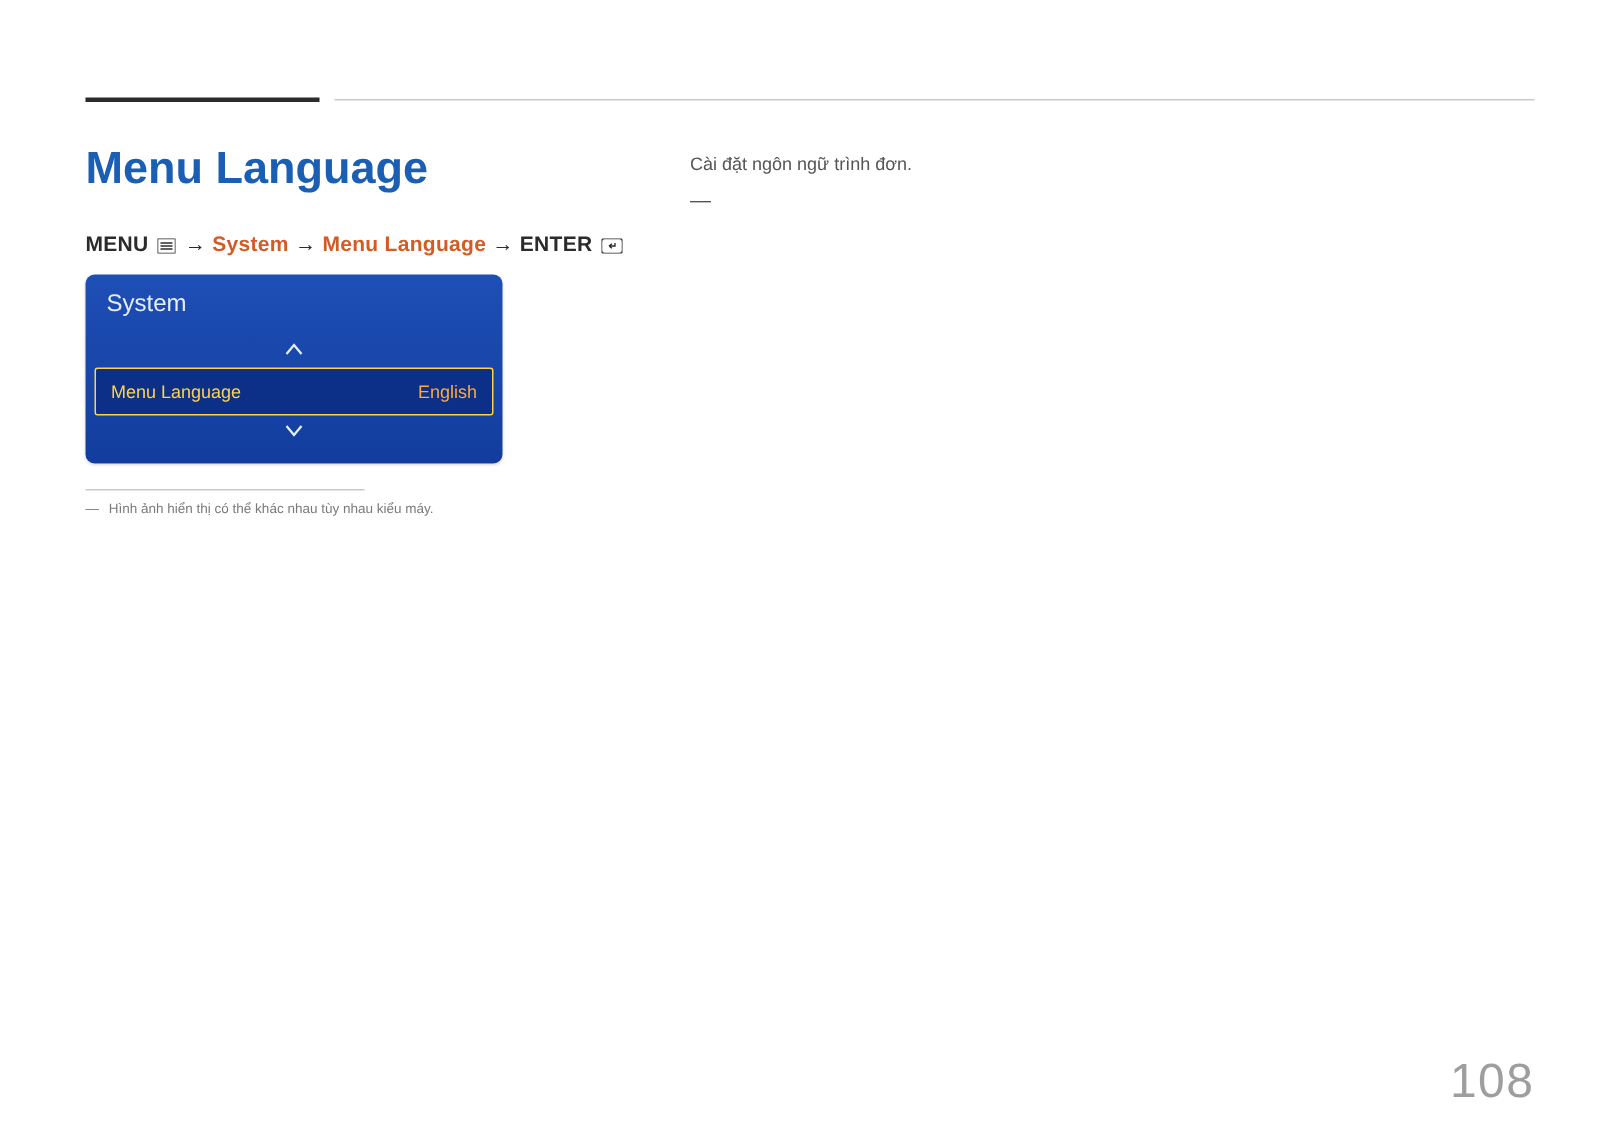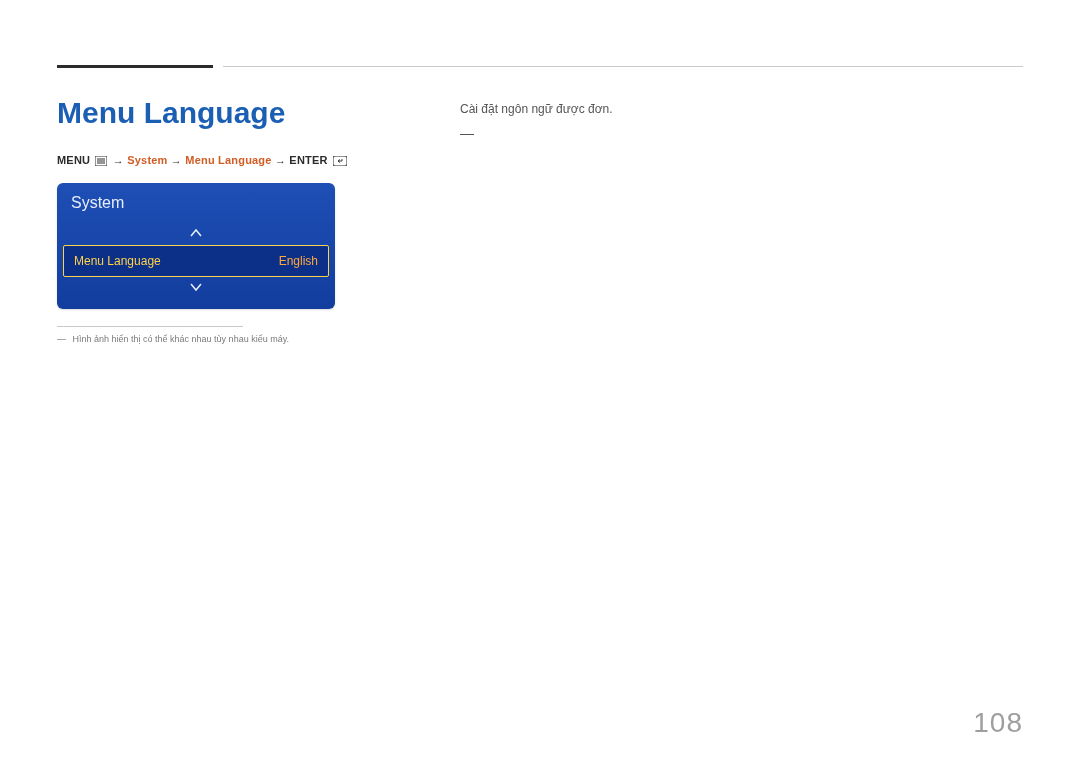--- a/index.html
+++ b/index.html
@@ -36,21 +36,21 @@
     left: 57px;
     font-size: 30px;
     font-weight: 700;
     color: #1b5fb4;
   }
 
   .breadcrumb {
     position: absolute;
     top: 154px;
     left: 57px;
-    font-size: 11px;
+    font-size: 14px;
     font-weight: 700;
     color: #2b2b2b;
     letter-spacing: 0.2px;
   }
   .breadcrumb .orange { color: #d35c24; font-weight: 700; }
   .breadcrumb .icon-inline {
     display: inline-block;
     vertical-align: -2px;
     margin: 0 2px;
   }
@@ -136,21 +136,21 @@
     color: #7a7a7a;
   }
   .footnote .dash {
     margin-right: 4px;
   }
 
   .page-number {
     position: absolute;
     bottom: 24px;
     right: 57px;
-    font-size: 28px;
+    font-size: 32px;
     color: #9e9e9e;
     font-weight: 300;
     letter-spacing: 1px;
   }
 </style>
 </head>
 <body>
 
 <div class="thick-rule"></div>
 <div class="thin-rule"></div>
@@ -175,21 +175,21 @@
   <span>ENTER</span>
   <span class="icon-inline">
     <svg width="14" height="10" viewBox="0 0 14 10">
         <rect x="0" y="0" width="14" height="10" rx="2" fill="none" stroke="#2b2b2b" stroke-width="1"></rect>
         <path d="M9 3 v2 h-4 M5 5 l2 -1.5 M5 5 l2 1.5" fill="none" stroke="#2b2b2b" stroke-width="0.9"></path>
       </svg>
   </span>
 </div>
 
 <div class="desc">
-  <div class="line1">Cài đặt ngôn ngữ được đơn.</div>
+  <div class="line1">Cài đặt ngôn ngữ trình đơn.</div>
   <div class="note">
     <span class="dash">―</span>
   </div>
 </div>
 
 <div class="osd">
   <div class="osd-title">System</div>
   <div class="osd-arrow-row">
     <svg width="14" height="10" viewBox="0 0 14 10">
         <path d="M2 8 L7 2 L12 8" fill="none" stroke="#e6eefb" stroke-width="1.5"></path>

